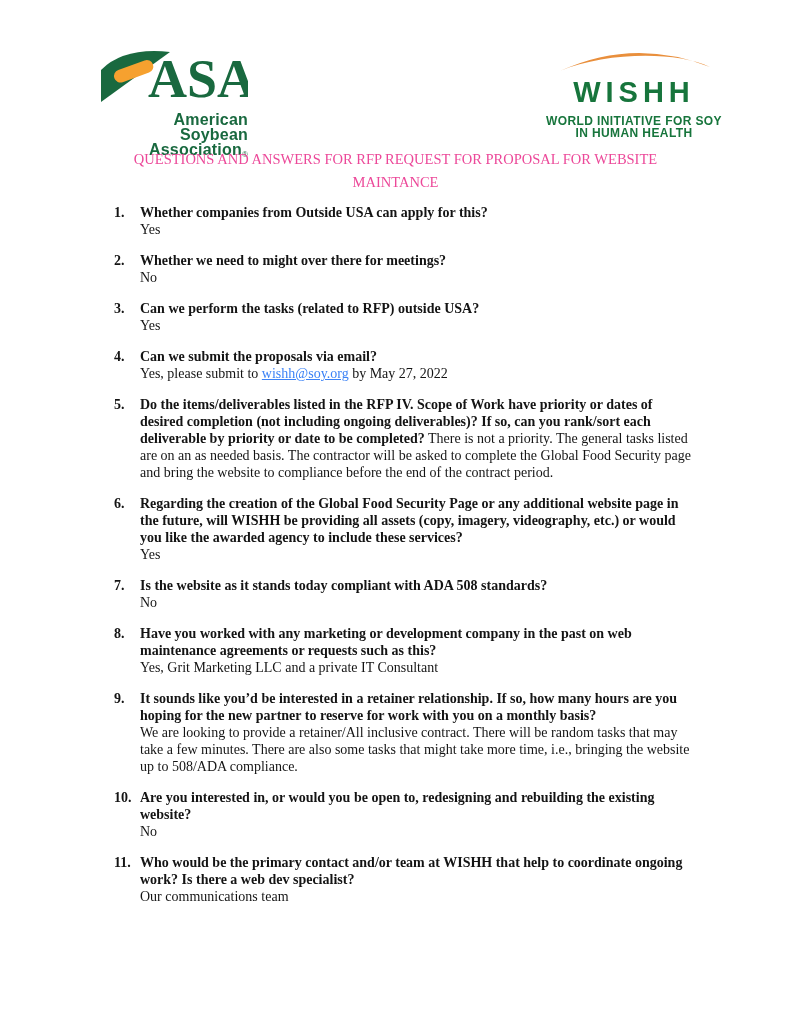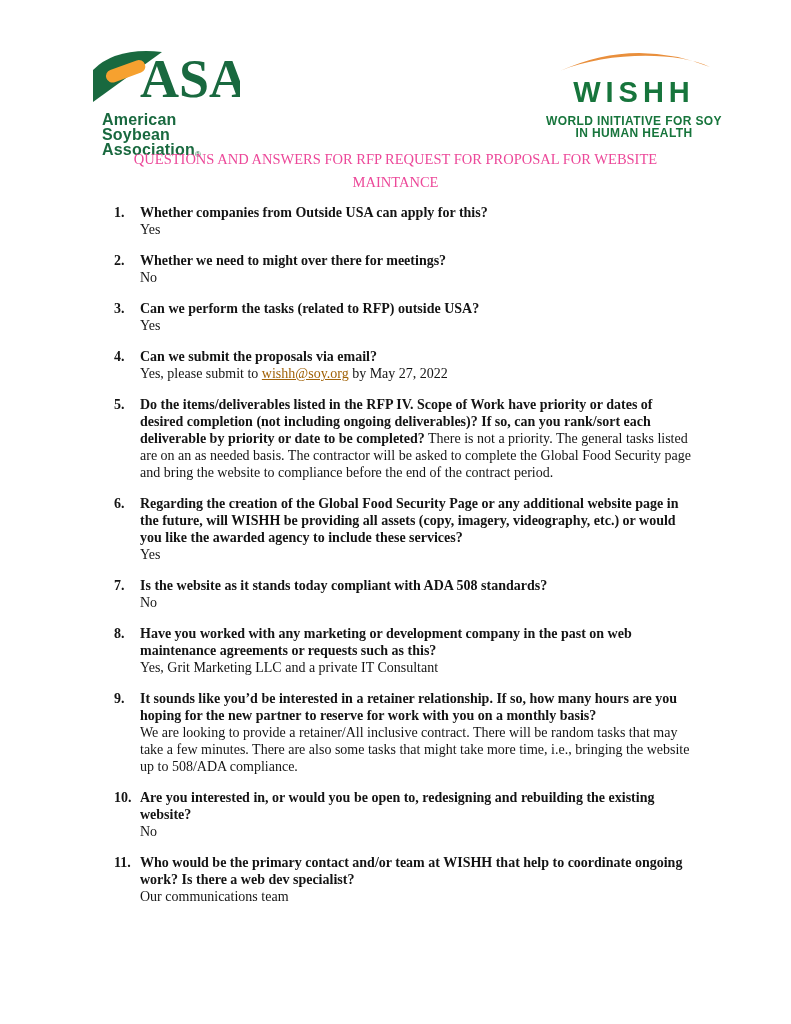--- a/index.html
+++ b/index.html
@@ -9,24 +9,24 @@
     height: 1024px;
     background: #ffffff;
     font-family: "Liberation Serif", "DejaVu Serif", serif;
     color: #141414;
     overflow: hidden;
   }
 
   
   .logo-asa {
     position: absolute;
-    left: 90px;
+    left: 98px;
     top: 44px;
     width: 150px;
-    text-align: left;
+    text-align: right;
   }
   .asa-name {
     font-family: "Liberation Sans", "DejaVu Sans", sans-serif;
     font-weight: 700;
     font-size: 16px;
     line-height: 15px;
     margin-top: 2px;
     letter-spacing: 0.2px;
   }
   .asa-name .reg { font-size: 8px; vertical-align: -2px; font-weight: 400; }
@@ -147,21 +147,21 @@
     <div class="body">
       <p class="q"><b class="qt">Can we perform the tasks (related to RFP) outside USA?</b></p>
       <p class="a">Yes</p>
     </div>
   </li>
 
   <li class="item">
     <span class="num">4.</span>
     <div class="body">
       <p class="q"><b class="qt">Can we submit the proposals via email?</b></p>
-      <p class="a"><span>Yes, please submit to </span><a class="email-link" href="mailto:wishh@soy.org" style="color: #a16207; text-align: center;">wishh@soy.org</a><span> by May 27, 2022</span></p>
+      <p class="a"><span>Yes, please submit to </span><a class="email-link" href="mailto:wishh@soy.org" style="color: #3b82f6; text-align: center;">wishh@soy.org</a><span> by May 27, 2022</span></p>
     </div>
   </li>
 
   <li class="item">
     <span class="num">5.</span>
     <div class="body">
       <p class="q"><b class="qt">Do the items/deliverables listed in the RFP IV. Scope of Work have priority or dates of desired completion (not including ongoing deliverables)?  If so, can you rank/sort each deliverable by priority or date to be completed?</b><span class="ia"> There is not a priority.   The general tasks listed are on an as needed basis.    The contractor will be asked to complete the Global Food Security page and bring the website to compliance before the end of the contract period.</span></p>
 
     </div>
   </li>

